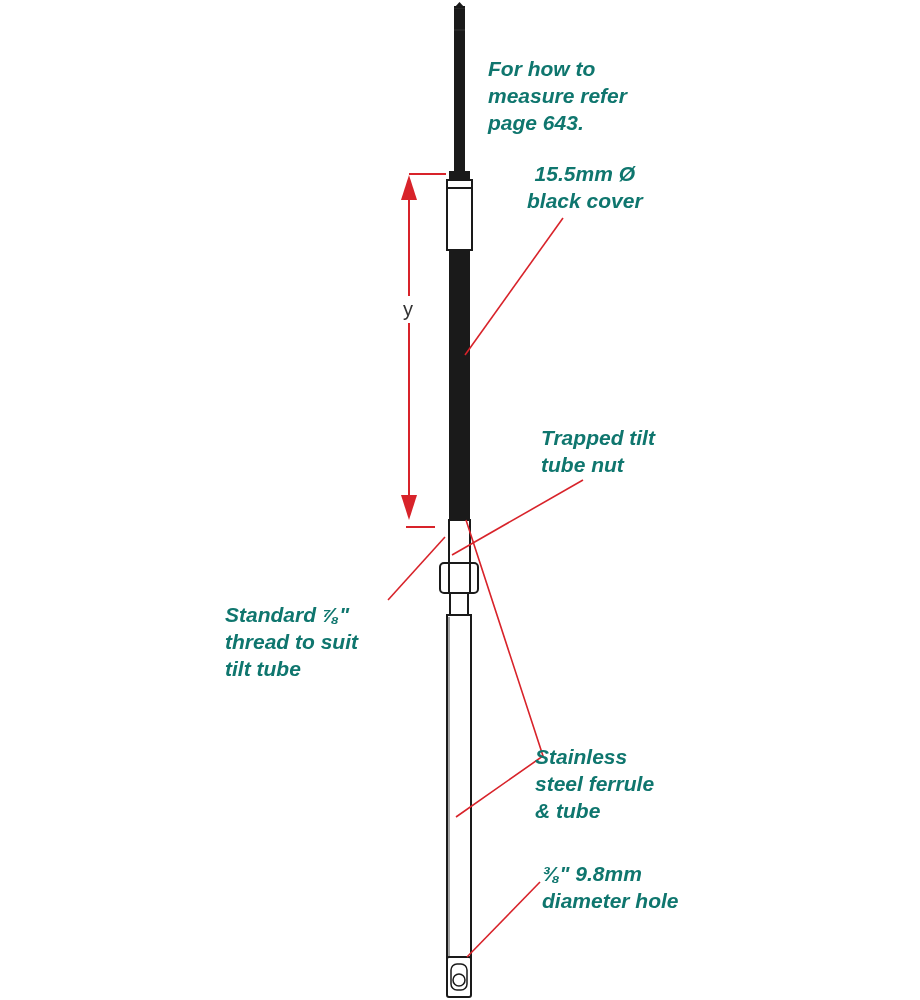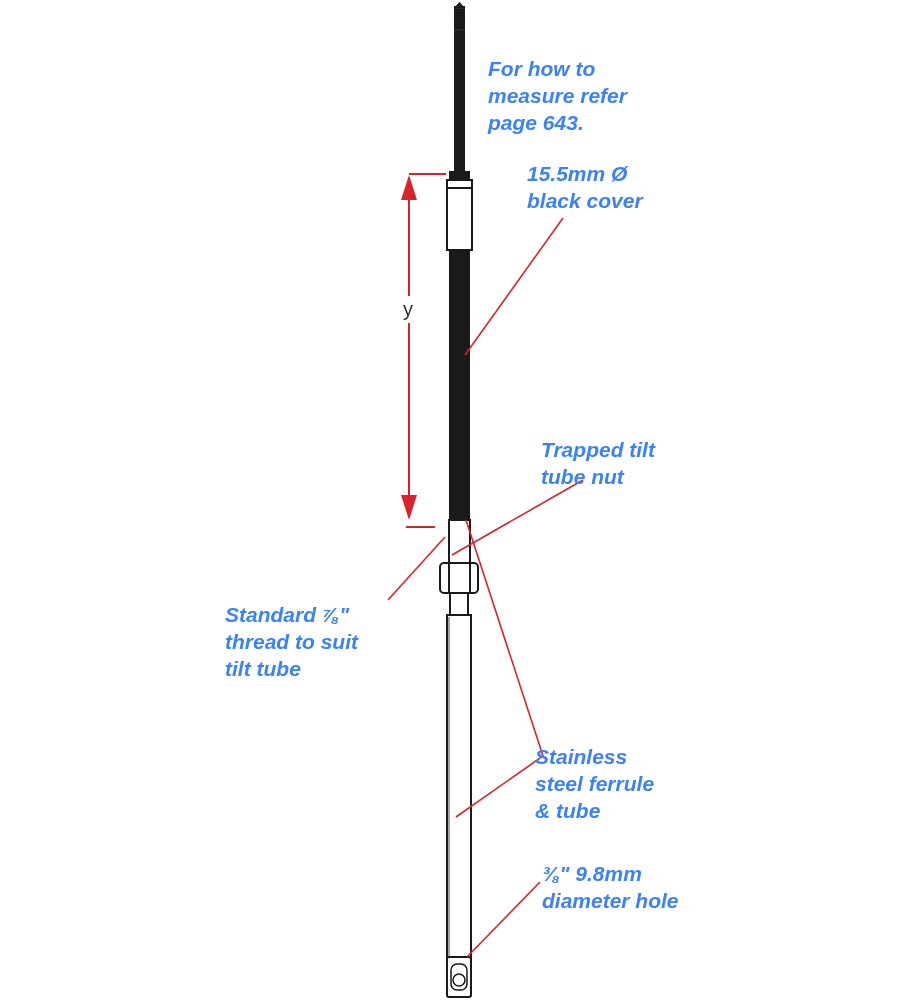--- a/index.html
+++ b/index.html
@@ -1,21 +1,21 @@
 <!DOCTYPE html>
 <html><head>
 <meta charset="utf-8">
 <style>
   html, body { margin:0; padding:0; background:#ffffff; }
   body { width:920px; height:1000px; position:relative; overflow:hidden;
          font-family:"Liberation Sans", sans-serif; }
   #diagram { position:absolute; left:0; top:0; width:920px; height:1000px; }
   .label { position:absolute; font-family:"Liberation Sans", sans-serif;
            font-weight:bold; font-style:italic; font-size:21px; line-height:27px;
-           color:#3b82f6; white-space:pre; }
+           color:#0f766e; white-space:pre; }
   .dim-label { position:absolute; font-family:"Liberation Sans", sans-serif;
                font-size:20px; color:#333; background:#fff; padding:2px 0; }
 </style>
 </head>
 <body>
 
 <svg id="diagram" viewBox="0 0 920 1000" xmlns="http://www.w3.org/2000/svg">
 
   <g>
     <rect x="454" y="6" width="11" height="166" fill="#1a1a1a"></rect>
@@ -59,23 +59,23 @@
     <polyline points="466,520 543,756 456,817"></polyline>
     <line x1="540" y1="882" x2="467" y2="957"></line>
   </g>
 </svg>
 
 <div class="dim-label" style="left:403px; top:296px;">y</div>
 
 <div class="label" style="left:488px; top:55px;">For how to
 measure refer
 page 643.</div>
-<div class="label" style="left:527px; top:160px;">15.5mm Ø
+<div class="label" style="left:527px; top:160px;text-align:center;">15.5mm Ø
 black cover</div>
-<div class="label" style="left:541px; top:436px;">Trapped tilt
+<div class="label" style="left:541px; top:424px;">Trapped tilt
 tube nut</div>
 <div class="label" style="left:225px; top:601px;">Standard ⅞"
 thread to suit
 tilt tube</div>
 <div class="label" style="left:535px; top:743px;">Stainless
 steel ferrule
 &amp; tube</div>
 <div class="label" style="left:542px; top:860px;">⅜" 9.8mm
 diameter hole</div>
 

